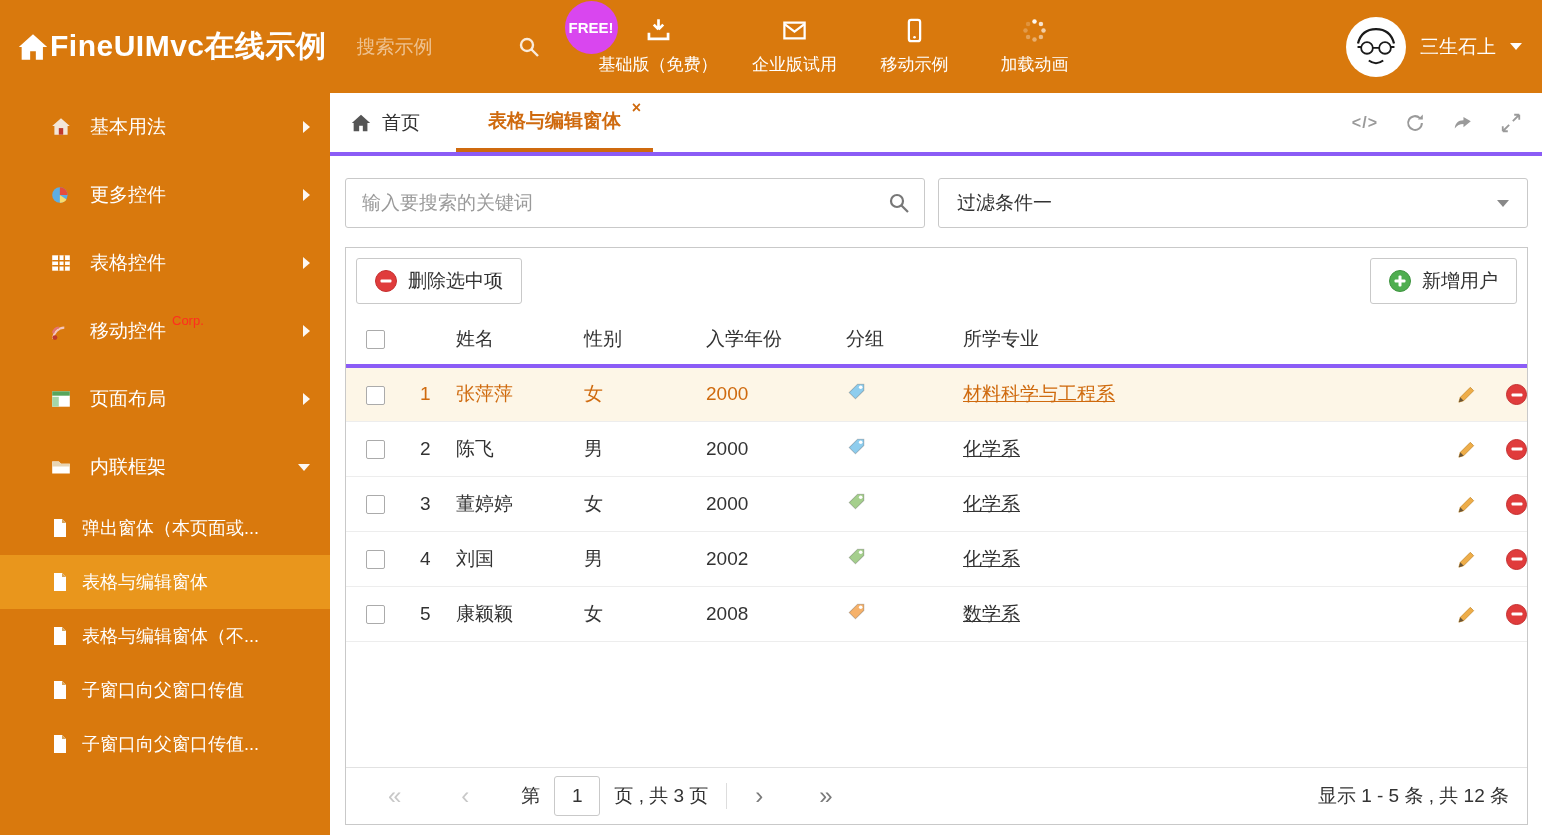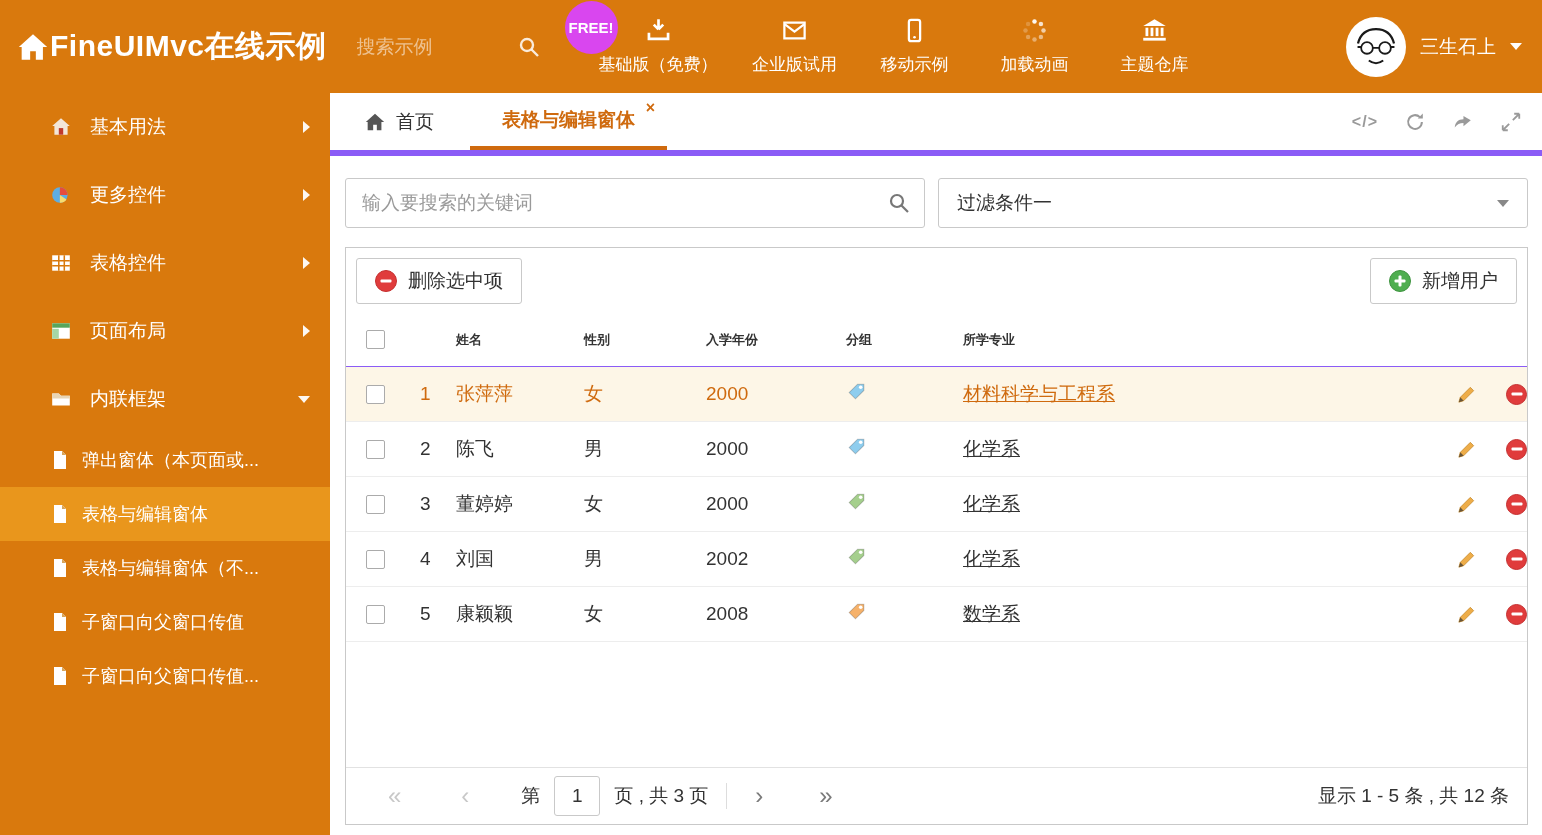--- a/index.html
+++ b/index.html
@@ -38,21 +38,21 @@
   .chev.right { border-top:6px solid transparent; border-bottom:6px solid transparent; border-left:7px solid rgba(255,255,255,.95); }
   .chev.down  { border-left:6px solid transparent; border-right:6px solid transparent; border-top:7px solid rgba(255,255,255,.95); }
   .sub-item { height:54px; display:flex; align-items:center; padding-left:52px; cursor:pointer; }
   .sub-item.active { background:#e9961c; }
   .ficon { width:16px; height:20px; margin-right:14px; flex:none; }
   .ficon svg { width:16px; height:20px; display:block; }
   .sub-label { color:#fff; font-size:18px; white-space:nowrap; }
 
   
   .main { position:absolute; left:330px; top:93px; width:1212px; height:742px; background:#fff; }
-  .tabbar { height:63px; border-bottom:6px solid #8b5cf6; display:flex; align-items:stretch; padding-left:14px; }
+  .tabbar { height:63px; border-bottom:4px solid #8b5cf6; display:flex; align-items:stretch; }
   .tab-home { display:flex; align-items:center; gap:10px; padding:0 20px; font-size:19px; color:#333; cursor:pointer; }
   .tab-home svg { width:22px; height:22px; display:block; }
   .tab-active { margin-left:16px; position:relative; display:flex; align-items:center; padding:0 32px; font-size:19px; font-weight:bold; color:#cf6a0e; border-bottom:4px solid #cf6a0e; cursor:pointer; }
   .tab-close { position:absolute; top:7px; right:12px; font-size:16px; font-weight:bold; color:#cf6a0e; line-height:1; cursor:pointer; }
   .tab-tools { margin-left:auto; display:flex; align-items:center; gap:26px; padding-right:20px; color:#9a9a9a; }
   .ttool { cursor:pointer; display:flex; align-items:center; }
   .ttool.code { font-size:16px; font-weight:bold; letter-spacing:1px; }
   .ttool svg { width:22px; height:22px; display:block; }
 
   .content { padding:22px 14px 0 15px; }
@@ -69,21 +69,21 @@
   .gtoolbar { display:flex; justify-content:space-between; padding:10px; }
   .btn { display:inline-flex; align-items:center; gap:11px; height:46px; padding:0 18px; background:#fff; border:1px solid #c9c9c9; border-radius:3px; font-size:19px; color:#333; cursor:pointer; font-family:inherit; }
   .circle-icon { width:22px; height:22px; border-radius:50%; position:relative; display:inline-block; flex:none; }
   .circle-icon.red { background:#e03c3c; border:1px solid #c53030; }
   .circle-icon.green { background:#4fae50; border:1px solid #3f9440; }
   .circle-icon::after { content:""; position:absolute; left:50%; top:50%; transform:translate(-50%,-50%); width:11px; height:3px; background:#fff; border-radius:1px; }
   .circle-icon.green::before { content:""; position:absolute; left:50%; top:50%; transform:translate(-50%,-50%); width:3px; height:11px; background:#fff; border-radius:1px; }
   .circle-icon.small { width:21px; height:21px; }
 
   .grid { width:100%; border-collapse:collapse; table-layout:fixed; }
-  .grid th { height:52px; text-align:left; font-weight:bold; font-size:13px; color:#333; border-bottom:1px solid #8b5cf6; padding:0; }
+  .grid th { height:52px; text-align:left; font-weight:normal; font-size:19px; color:#333; border-bottom:4px solid #8b5cf6; padding:0; }
   .grid td { height:55px; font-size:19px; color:#333; border-bottom:1px solid #ededed; padding:0; }
   .grid th:first-child, .grid td:first-child { padding-left:20px; }
   .grid th:nth-child(2), .grid td:nth-child(2) { padding-left:16px; }
   .checkbox { display:inline-block; width:19px; height:19px; border:1px solid #ababab; border-radius:2px; background:#fff; vertical-align:middle; cursor:pointer; }
   tr.selected td { background:#fdf6e7; color:#cf6a0e; }
   tr.selected .link { color:#cf6a0e; }
   .link { color:#333; text-decoration:underline; cursor:pointer; }
   .tag { display:inline-block; width:21px; height:21px; }
   .tag svg { width:21px; height:21px; display:block; }
   .tag-blue { color:#8ecdee; }
@@ -171,33 +171,20 @@
                 <circle cx="17.7" cy="17.7" r="2" opacity=".5"></circle>
                 <circle cx="12" cy="20" r="2" opacity=".4"></circle>
                 <circle cx="6.3" cy="17.7" r="2" opacity=".3"></circle>
                 <circle cx="4" cy="12" r="2" opacity=".25"></circle>
                 <circle cx="6.3" cy="6.3" r="2" opacity=".2"></circle>
               </g>
             </svg>
         </span>
         <span class="hlabel">加载动画</span>
       </div>
-      <div class="hnav-item">
-        <span class="hicon">
-          <svg viewBox="0 0 24 24" fill="#fff">
-              <path d="M12 2L2 8h20z"></path>
-              <rect x="4" y="9.5" width="2.5" height="7.5"></rect>
-              <rect x="8.5" y="9.5" width="2.5" height="7.5"></rect>
-              <rect x="13" y="9.5" width="2.5" height="7.5"></rect>
-              <rect x="17.5" y="9.5" width="2.5" height="7.5"></rect>
-              <rect x="2" y="18.5" width="20" height="2.5"></rect>
-            </svg>
-        </span>
-        <span class="hlabel">主题仓库</span>
-      </div>
     </nav>
 
     <div class="user-area">
       <span class="avatar">
         <svg viewBox="0 0 60 60">
           <circle cx="30" cy="30" r="30" fill="#fff"></circle>
           <path d="M10 26q4-16 20-16t20 16" fill="none" stroke="#1a1a1a" stroke-width="2.5"></path>
           <circle cx="20" cy="31" r="6.5" fill="none" stroke="#1a1a1a" stroke-width="2"></circle>
           <circle cx="40" cy="31" r="6.5" fill="none" stroke="#1a1a1a" stroke-width="2"></circle>
           <path d="M26.5 31h7M13.5 30h-4M50.5 30h-4" stroke="#1a1a1a" stroke-width="2" fill="none"></path>
@@ -232,20 +219,32 @@
       <span class="chev right"></span>
     </div>
     <div class="side-item">
       <span class="sicon">
         <svg viewBox="0 0 20 20">
             <rect x="2" y="3" width="16" height="14" fill="#fff"></rect>
             <path d="M2 8h16M2 12.5h16M8 3v14M13 3v14" stroke="#d9790d" stroke-width="1.4"></path>
           </svg>
       </span>
       <span class="slabel">表格控件</span>
+      <span class="chev right"></span>
+    </div>
+    <div class="side-item">
+      <span class="sicon">
+        <svg viewBox="0 0 20 20">
+            <path d="M3 17a10 10 0 0110-10" fill="none" stroke="#f5c6bd" stroke-width="2"></path>
+            <path d="M3 12a5 5 0 015-5" fill="none" stroke="#e57373" stroke-width="2"></path>
+            <circle cx="4.5" cy="16" r="2.2" fill="#c0392b"></circle>
+          </svg>
+      </span>
+      <span class="slabel">移动控件</span>
+      <span class="corp">Corp.</span>
       <span class="chev right"></span>
     </div>
     <div class="side-item">
       <span class="sicon">
         <svg viewBox="0 0 20 20">
             <rect x="2" y="3" width="16" height="14" fill="#fff"></rect>
             <rect x="2" y="3" width="16" height="4" fill="#58a55c"></rect>
             <rect x="2" y="8" width="6" height="9" fill="#a5d6a7"></rect>
           </svg>
       </span>

